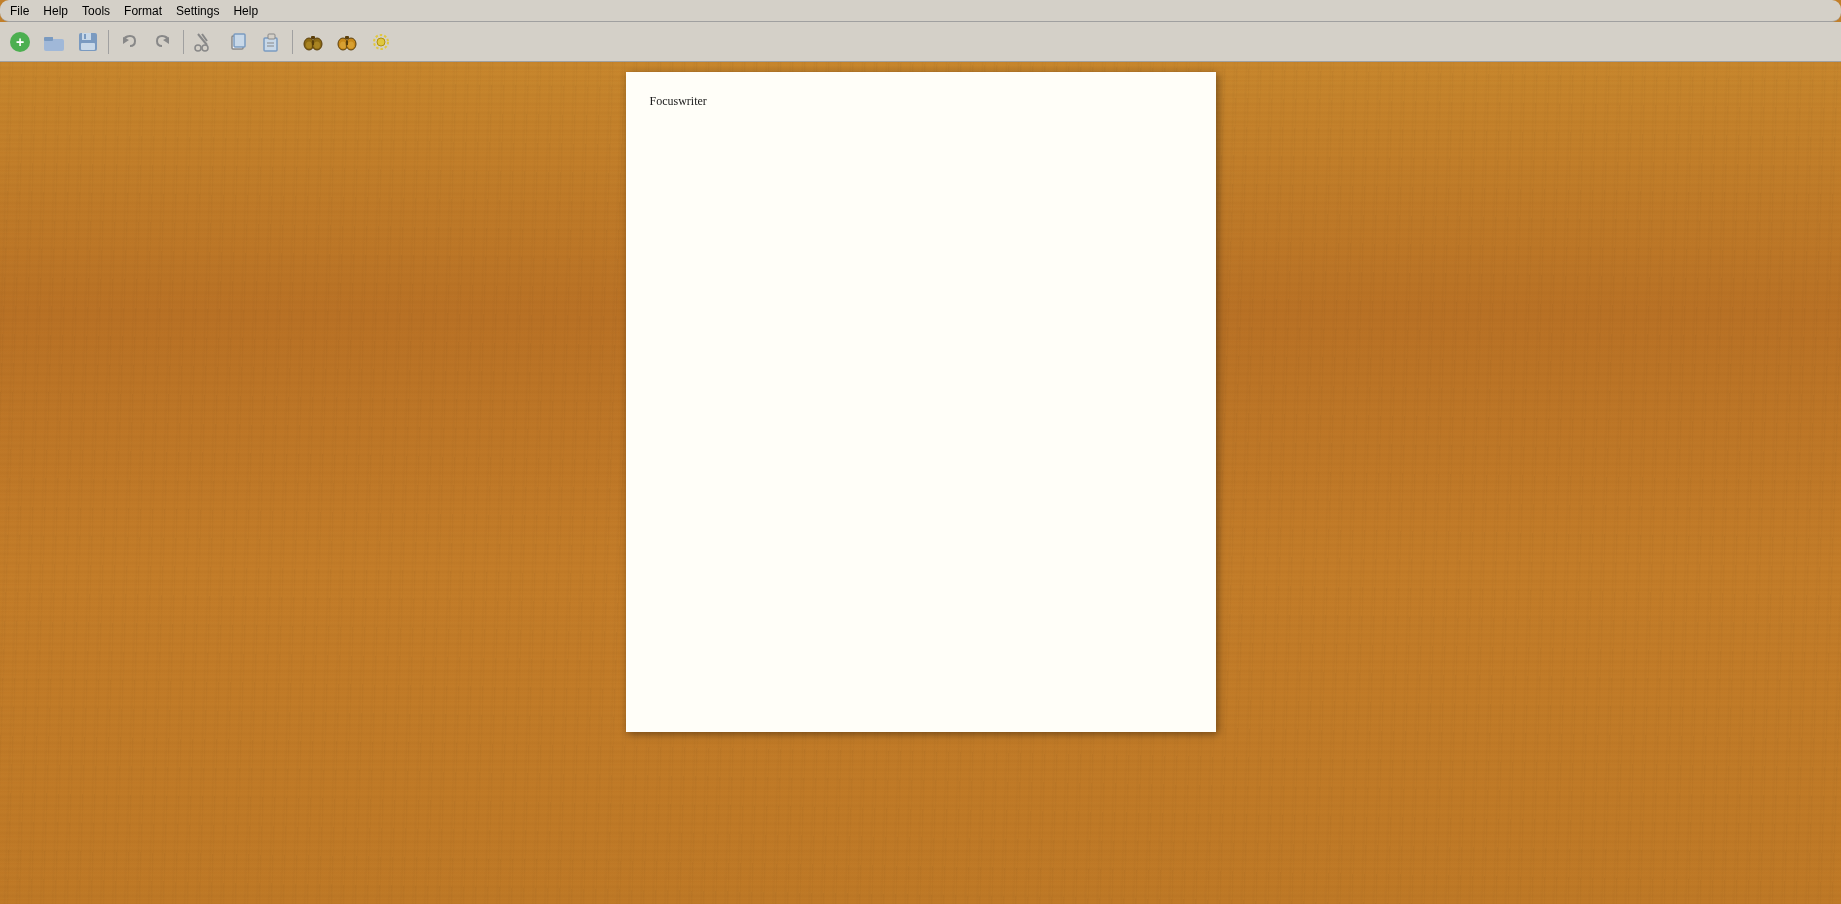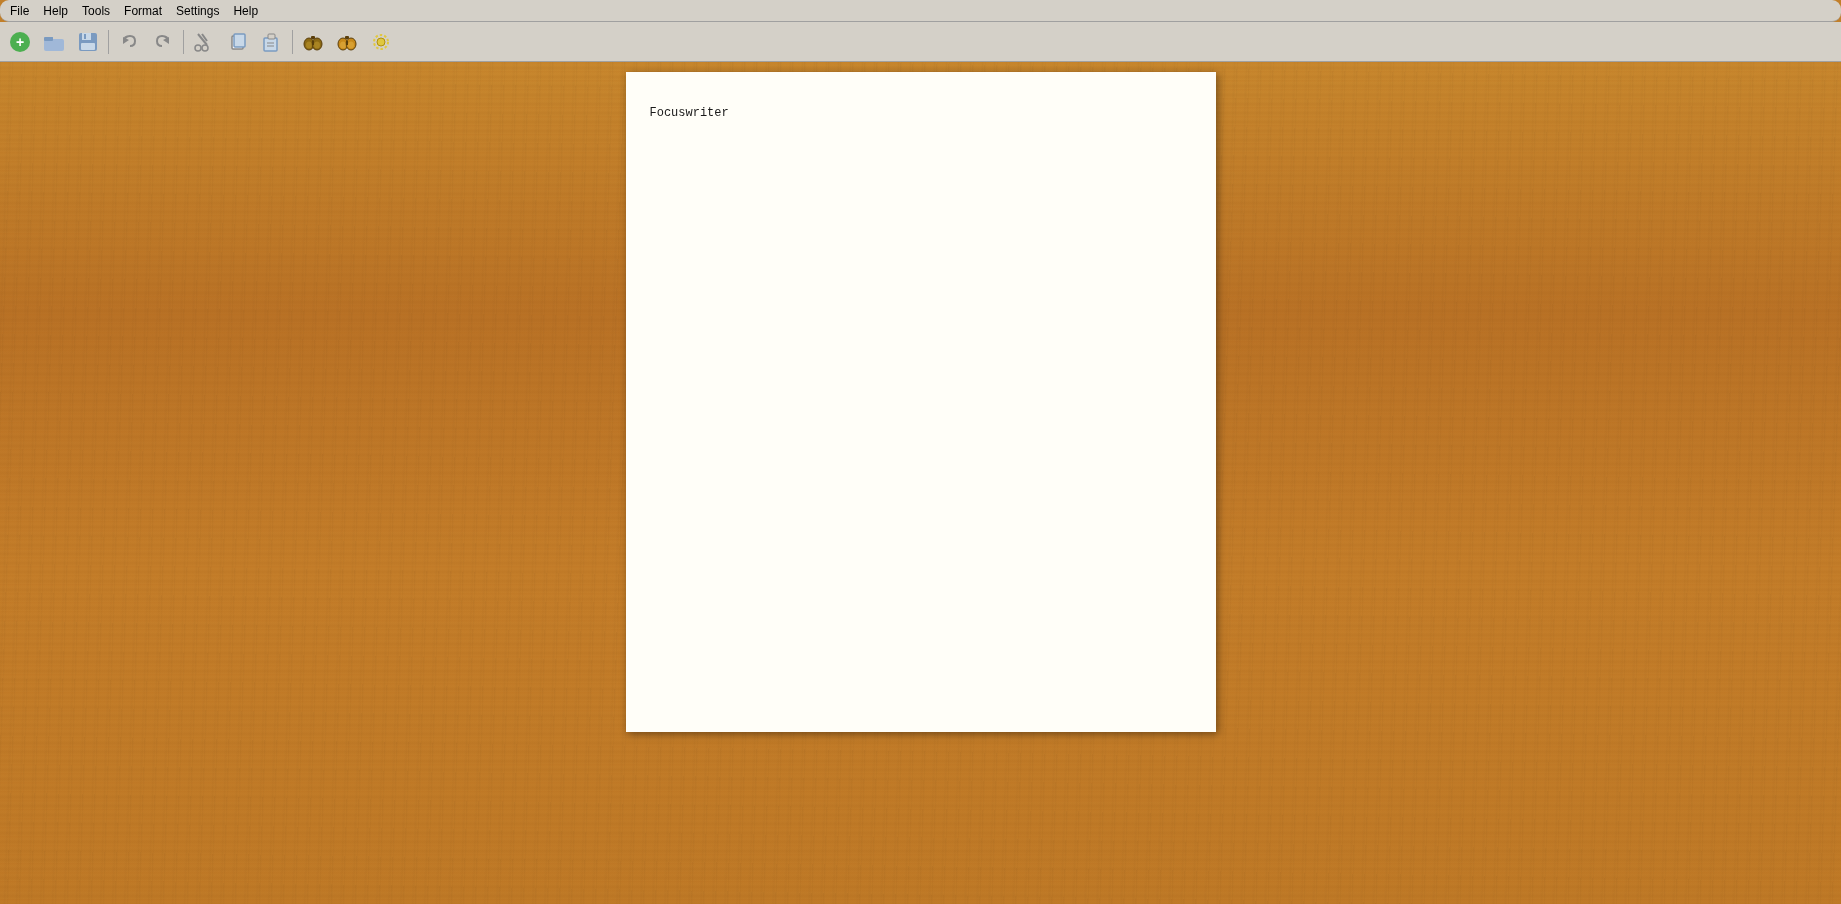--- a/index.html
+++ b/index.html
@@ -108,24 +108,23 @@
       min-height: 660px;
       background: #fffef8;
       box-shadow: 2px 2px 8px rgba(0,0,0,0.4);
       padding: 20px 24px;
       position: relative;
       margin-top: 0;
     }
 
     #document-content {
       font-size: 12px;
-      font-family: Liberation Mono, monospace;
+      font-family: Liberation Serif, serif;
       color: #1a1a1a;
       line-height: 1.5;
-      margin-top: 12px;
     }
 
     
     .toolbar-icon {
       width: 22px;
       height: 22px;
     }
   </style>
 </head>
 <body>

